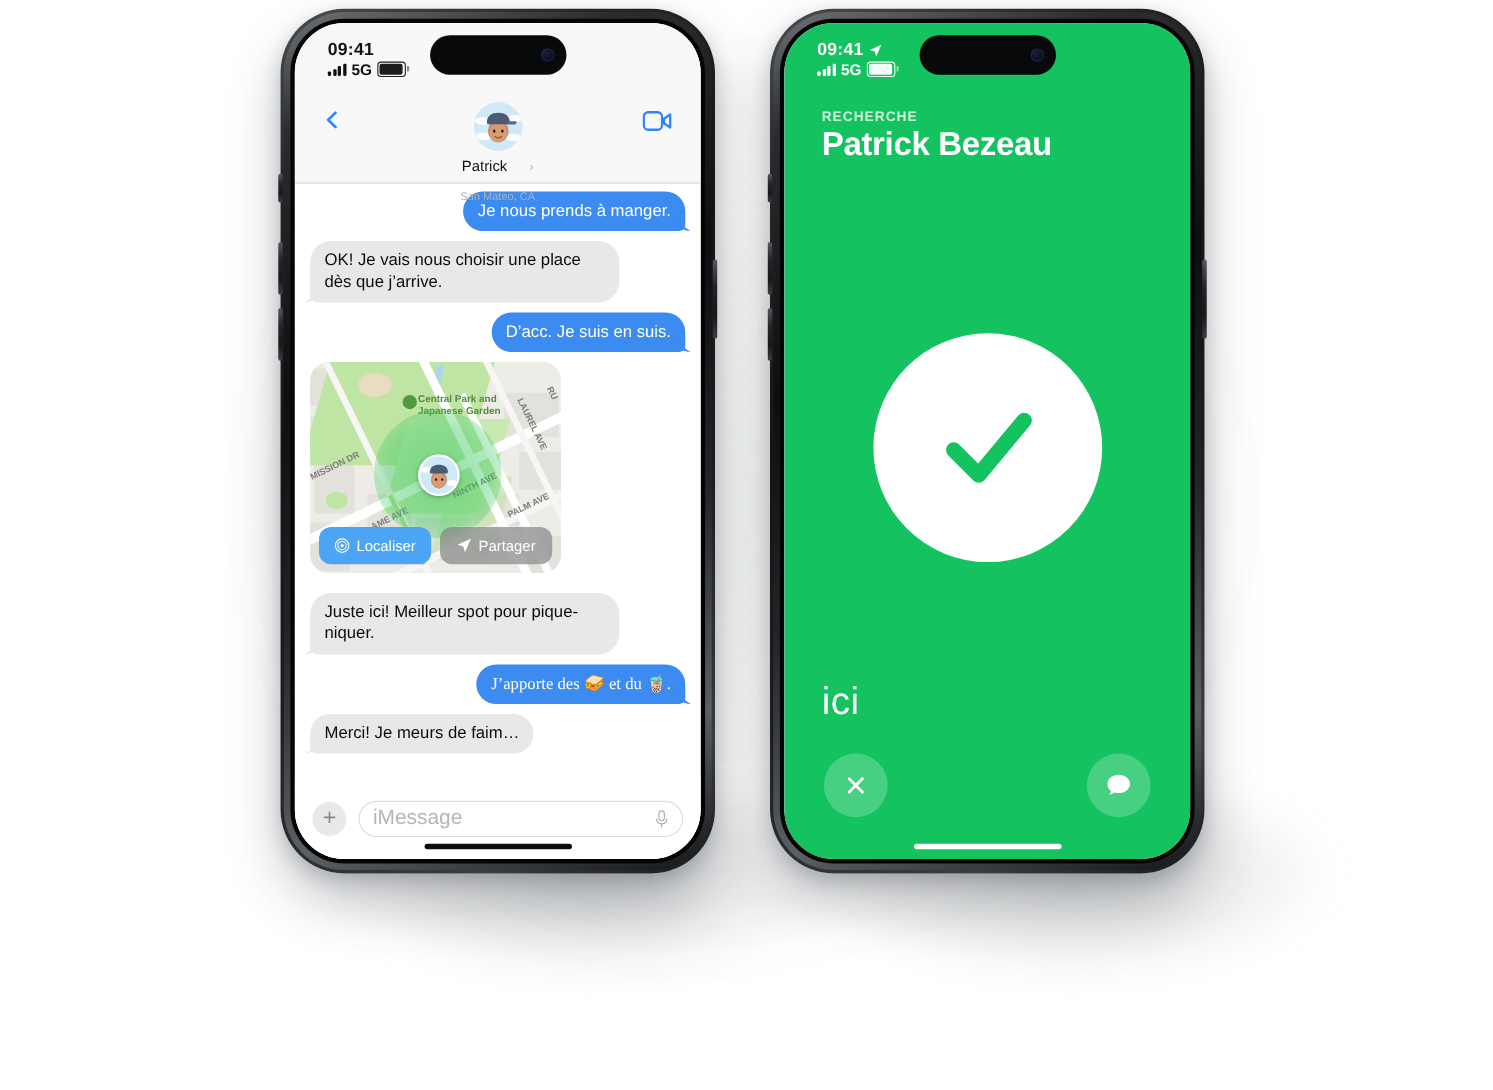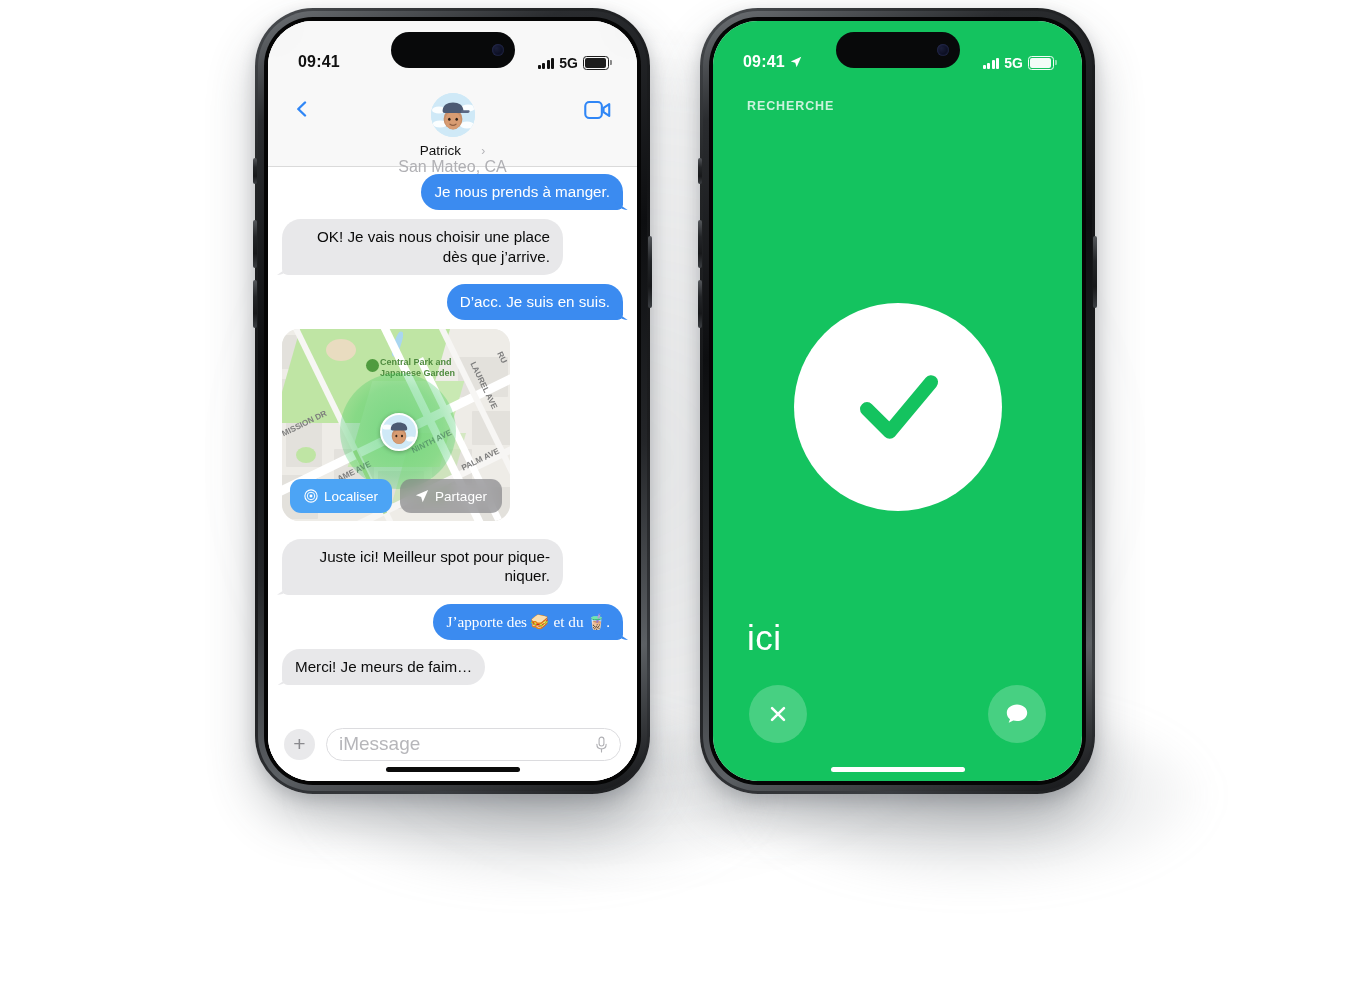--- a/index.html
+++ b/index.html
@@ -40,22 +40,22 @@
   
   .island{position:absolute;left:50%;transform:translateX(-50%);top:11px;
     width:124px;height:36px;background:#08090a;border-radius:20px;z-index:40;
     display:flex;align-items:center;justify-content:flex-end;}
   .island .cam{width:12px;height:12px;border-radius:50%;
     background:radial-gradient(circle at 35% 35%,#1b1f3a 0%,#0d1024 55%,#05060f 100%);
     margin-right:11px;box-shadow:inset 0 0 2px rgba(80,90,160,.7);}
 
   
   .statusbar{position:absolute;top:0;left:0;right:0;height:50px;z-index:30;
-    display:flex;align-items:flex-end;justify-content:space-between;
-    padding:0 28px 0 30px;box-sizing:border-box;font-size:16px;font-weight:bold;}
+    display:flex;align-items:flex-start;justify-content:space-between;
+    padding:16px 28px 0 30px;box-sizing:border-box;font-size:16px;font-weight:bold;flex-direction:column;}
   .sb-left{display:flex;align-items:center;gap:5px;letter-spacing:.2px;}
   .sb-right{display:flex;align-items:center;gap:5px;}
   .bars{display:flex;align-items:flex-end;gap:1.5px;height:11px;}
   .bars i{display:block;width:3px;border-radius:1px;background:currentColor;}
   .bars i:nth-child(1){height:4px;}
   .bars i:nth-child(2){height:6px;}
   .bars i:nth-child(3){height:8.5px;}
   .bars i:nth-child(4){height:11px;}
   .net{font-size:14px;font-weight:bold;}
   .batt{width:24px;height:12px;border-radius:3.5px;border:1.5px solid currentColor;position:relative;opacity:.95;}
@@ -73,30 +73,30 @@
   .msg-header{position:absolute;top:0;left:0;right:0;height:145px;
     background:rgba(248,248,248,.94);backdrop-filter:blur(18px);
     border-bottom:.5px solid rgba(0,0,0,.12);z-index:20;}
   .hdr-back{position:absolute;left:26px;top:80px;width:16px;height:16px;cursor:pointer;}
   .hdr-video{position:absolute;right:26px;top:80px;cursor:pointer;}
   .hdr-center{position:absolute;left:50%;transform:translateX(-50%);top:72px;text-align:center;width:180px;}
   .avatar{width:44px;height:44px;border-radius:50%;margin:0 auto;overflow:hidden;
     background:#cfe9f7;position:relative;}
   .hdr-name{font-size:13.5px;color:#111;margin-top:6px;display:flex;align-items:center;justify-content:center;gap:20px;}
   .hdr-name .chev{color:#b4b4b8;font-size:12px;}
-  .hdr-loc{font-size:16px;color:#b0b0b4;margin-top:0px;}
+  .hdr-loc{font-size:10px;color:#b0b0b4;margin-top:16px;}
 
   .thread{position:absolute;top:145px;left:0;right:0;bottom:74px;
     padding:8px 14px 4px 14px;box-sizing:border-box;overflow:hidden;}
   .row{display:flex;margin-bottom:9px;}
   .row.out{justify-content:flex-end;}
   .row.in{justify-content:flex-start;}
   .bubble{max-width:255px;padding:8px 13px 9px 13px;border-radius:19px;
     font-size:15.2px;line-height:1.27;position:relative;
-    word-wrap:break-word;text-align:right;}
+    word-wrap:break-word;}
   .bubble.out{background:#3b8bf0;color:#fff;border-bottom-right-radius:6px;}
   .bubble.in{background:#e8e8ea;color:#0b0b0b;border-bottom-left-radius:6px;}
   .bubble.out::after{content:"";position:absolute;right:-5px;bottom:0;width:14px;height:16px;
     background:#3b8bf0;border-bottom-left-radius:14px;clip-path:polygon(0 40%,100% 100%,0 100%);}
   .bubble.in::after{content:"";position:absolute;left:-5px;bottom:0;width:14px;height:16px;
     background:#e8e8ea;border-bottom-right-radius:14px;clip-path:polygon(100% 40%,100% 100%,0 100%);}
   .emoji{font-family:Liberation Serif, serif;}
 
   
   .loc-card{width:228px;height:192px;border-radius:17px;overflow:hidden;position:relative;
@@ -370,20 +370,21 @@
                 <i></i>
               </span>
             <span class="net">5G</span>
             <span class="batt">
                 <i></i>
               </span>
           </div>
         </div>
 
         <div class="find-kicker">RECHERCHE</div>
+        <div class="find-title">Patrick Bezeau</div>
 
         <div class="check-wrap">
           <svg viewBox="0 0 120 120" width="124" height="124">
             <path d="M30 62 52 84 92 36" fill="none" stroke="#14c35f" stroke-width="13.5" stroke-linecap="round" stroke-linejoin="round"></path>
           </svg>
         </div>
 
         <div class="find-word">ici</div>
 
         <div class="find-actions">

